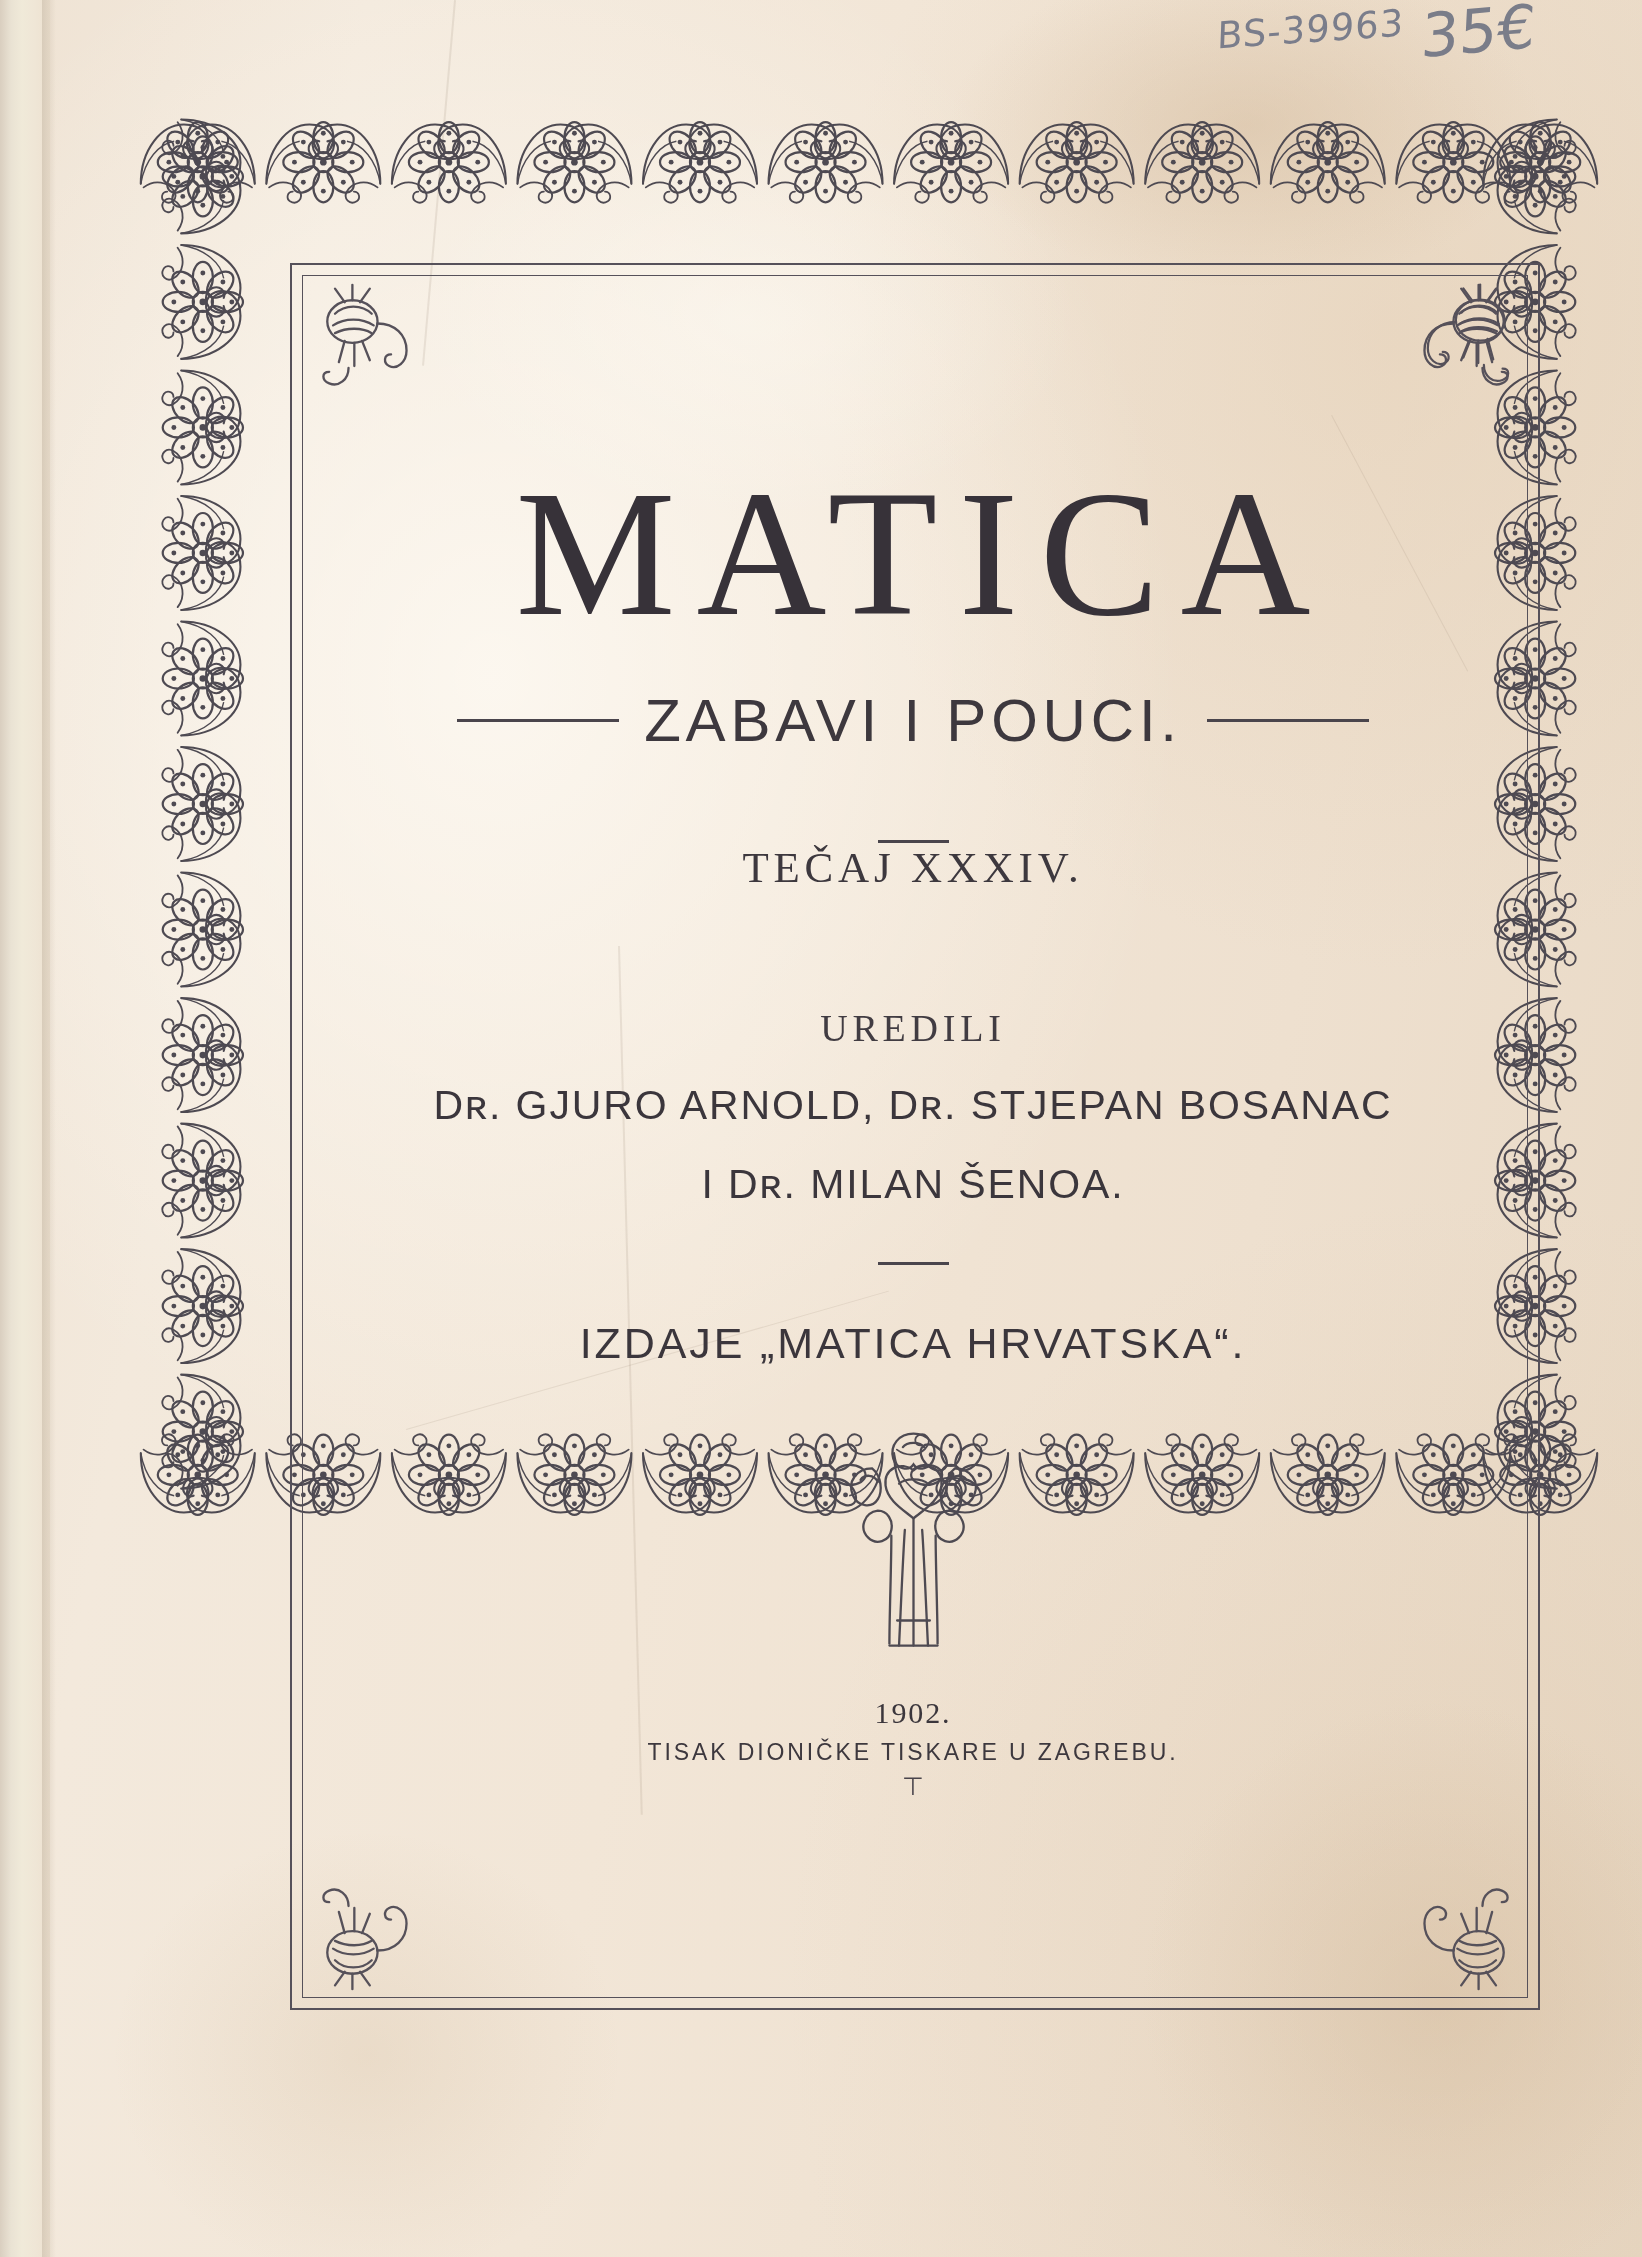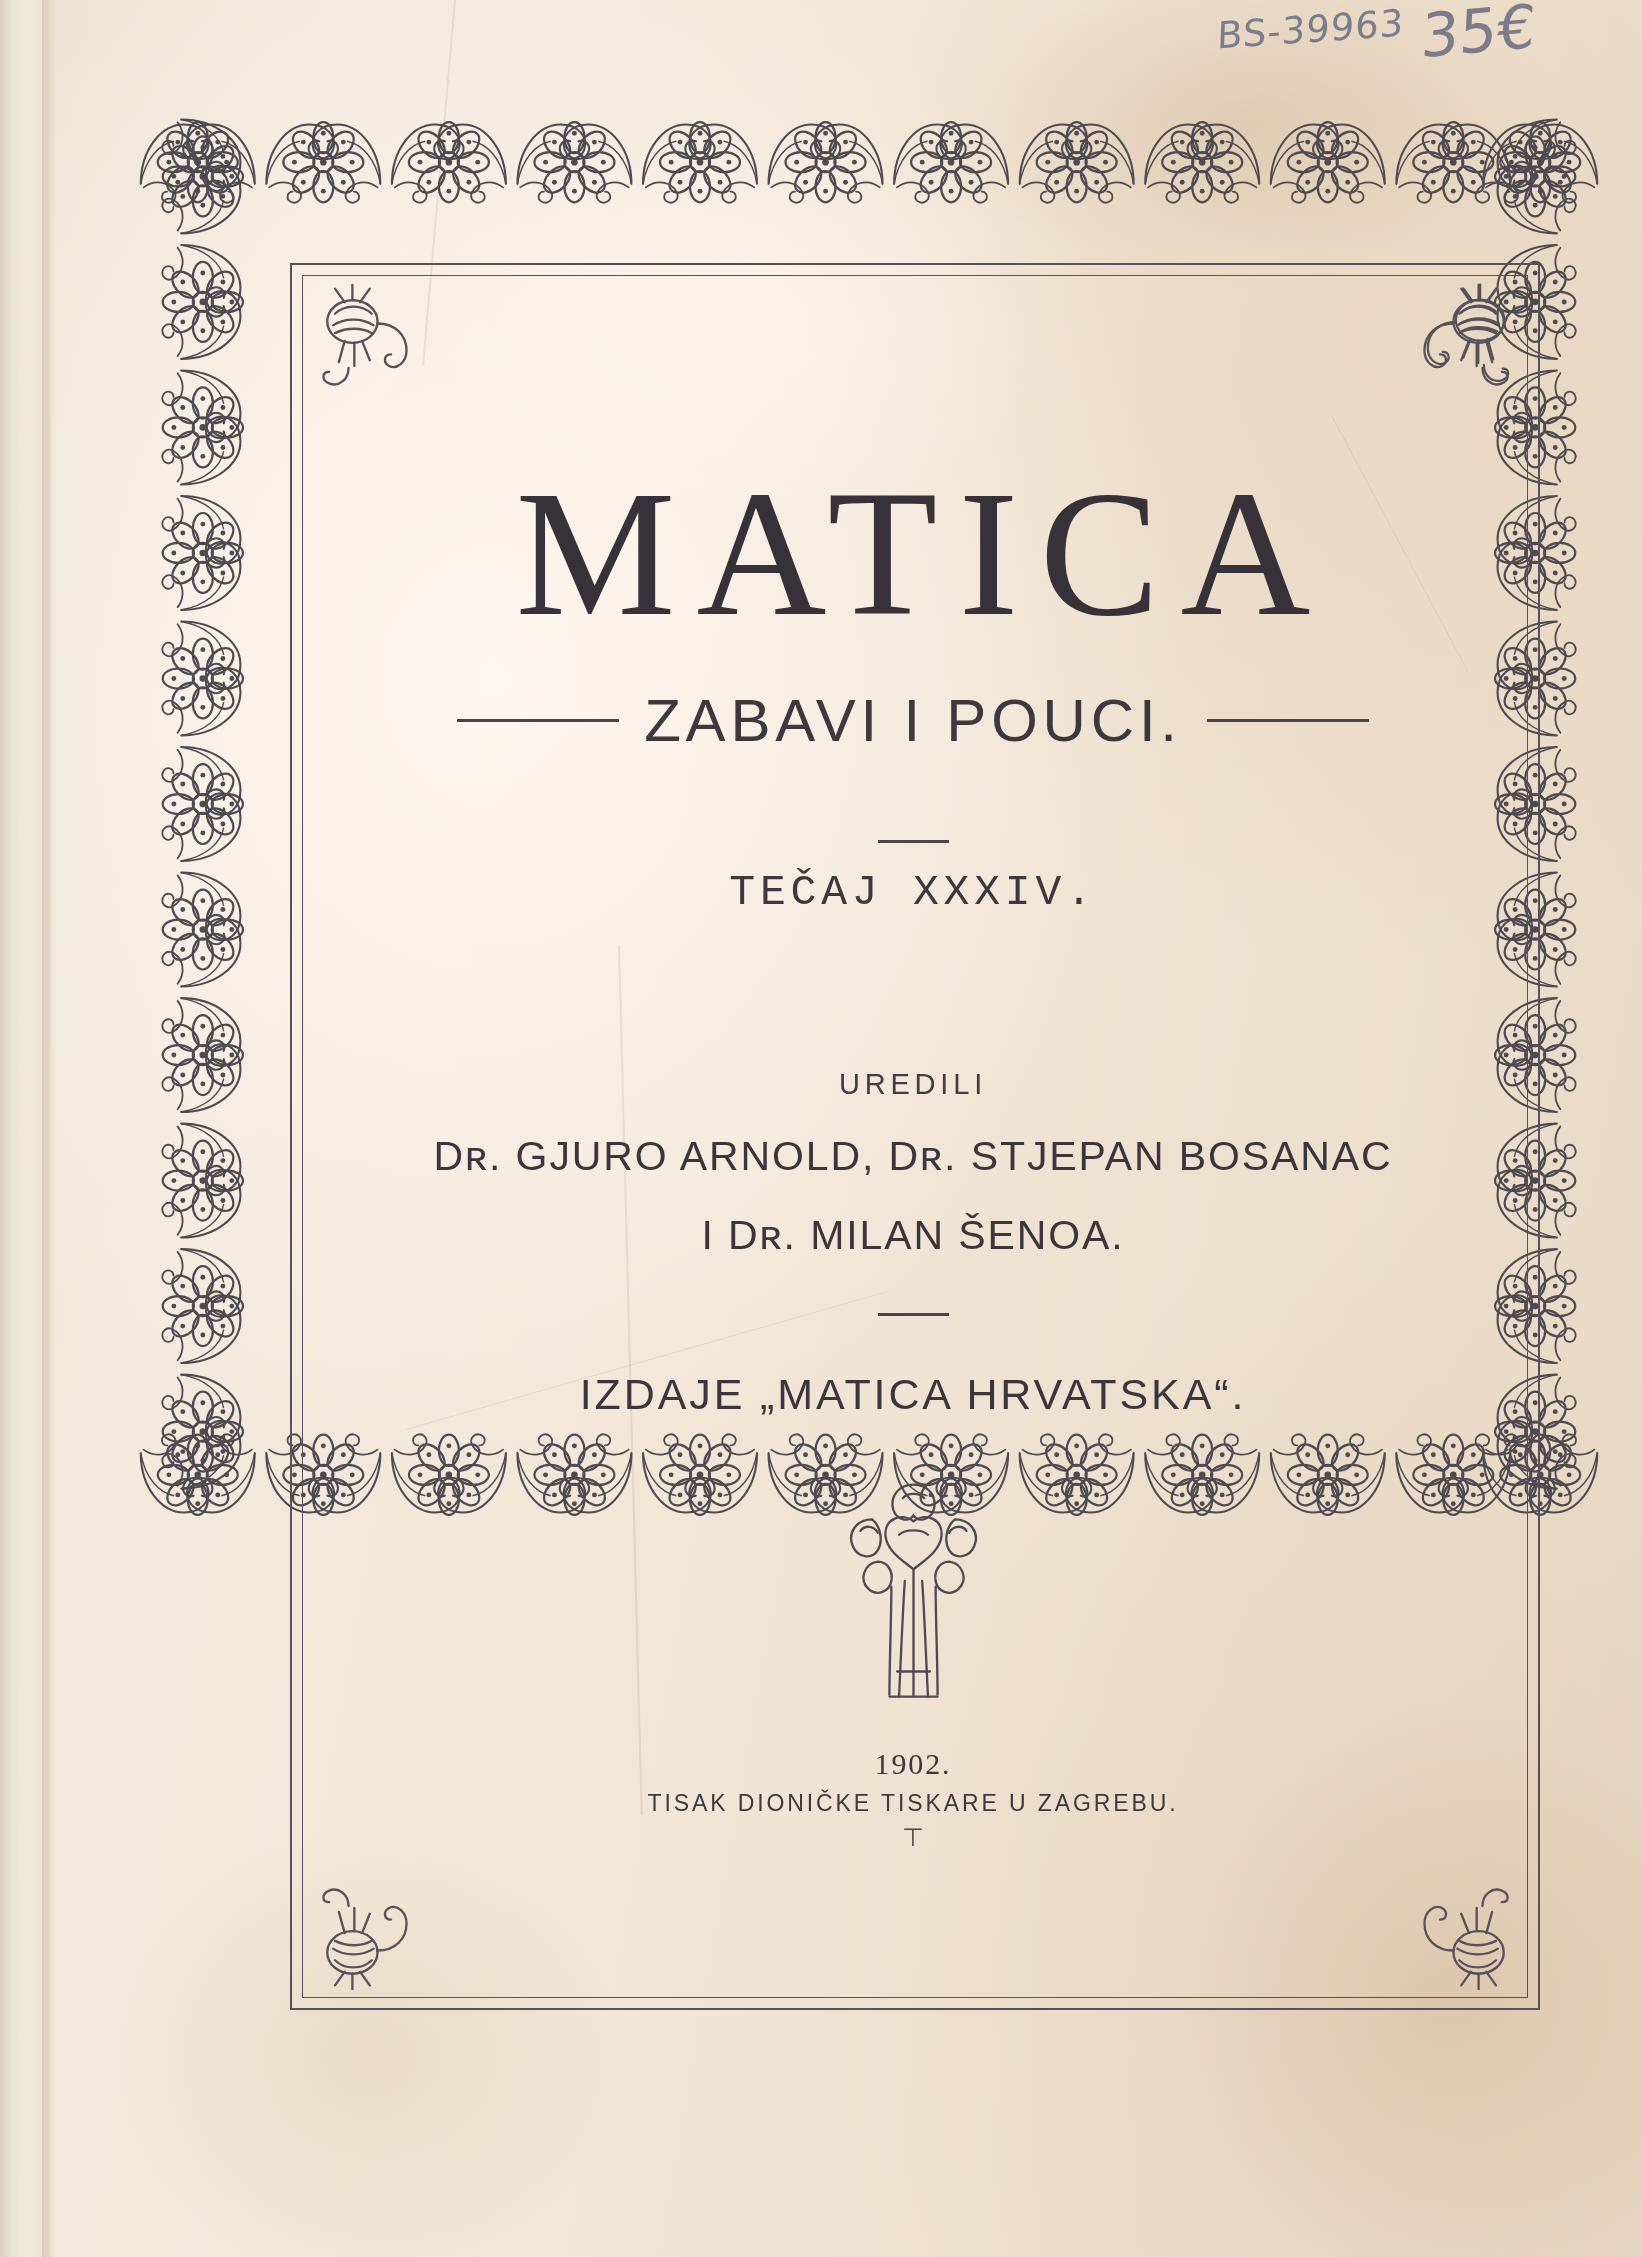--- a/index.html
+++ b/index.html
@@ -164,33 +164,31 @@
   }
 
   .short-rule {
     width: 71px;
     height: 2.9px;
     background: #4a454c;
     margin: 0 auto;
   }
 
   #tecaj {
-    font-family: Liberation Mono, monospace;
+    font-family: Liberation Serif, serif;
     font-size: 43px;
     letter-spacing: 4.8px;
-    margin-top: 25px;
     color: #3d383e;
   }
 
   #uredili {
-    font-family: Liberation Sans, sans-serif;
-    font-size: 29px;
+    font-family: Liberation Serif, serif;
+    font-size: 38px;
     letter-spacing: 4.8px;
     color: #413c42;
-    margin-top: 37px;
   }
   .editor-line {
     font-family: "Liberation Sans", sans-serif;
     font-size: 41px;
     letter-spacing: 1.9px;
     color: #3b363c;
     margin-top: 32px;
     white-space: nowrap;
   }
 

